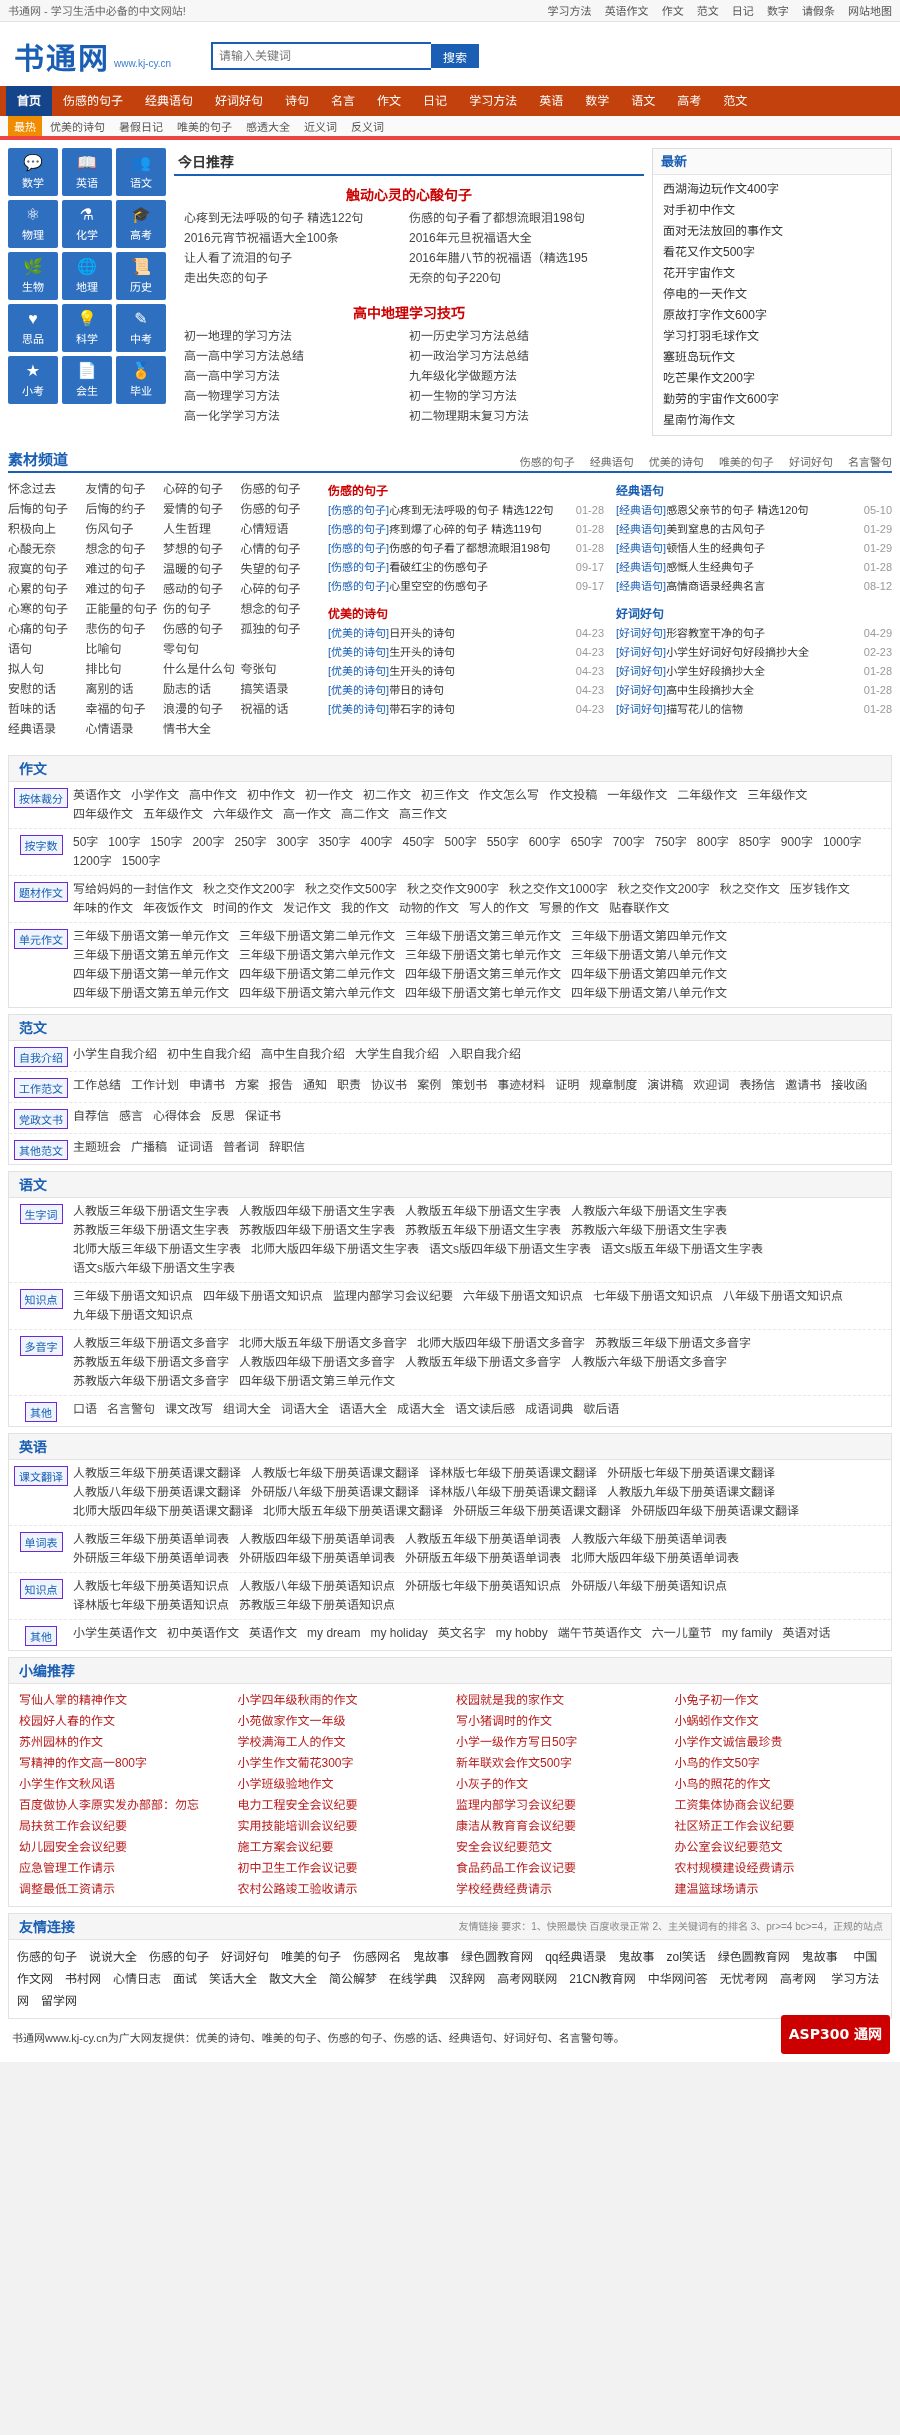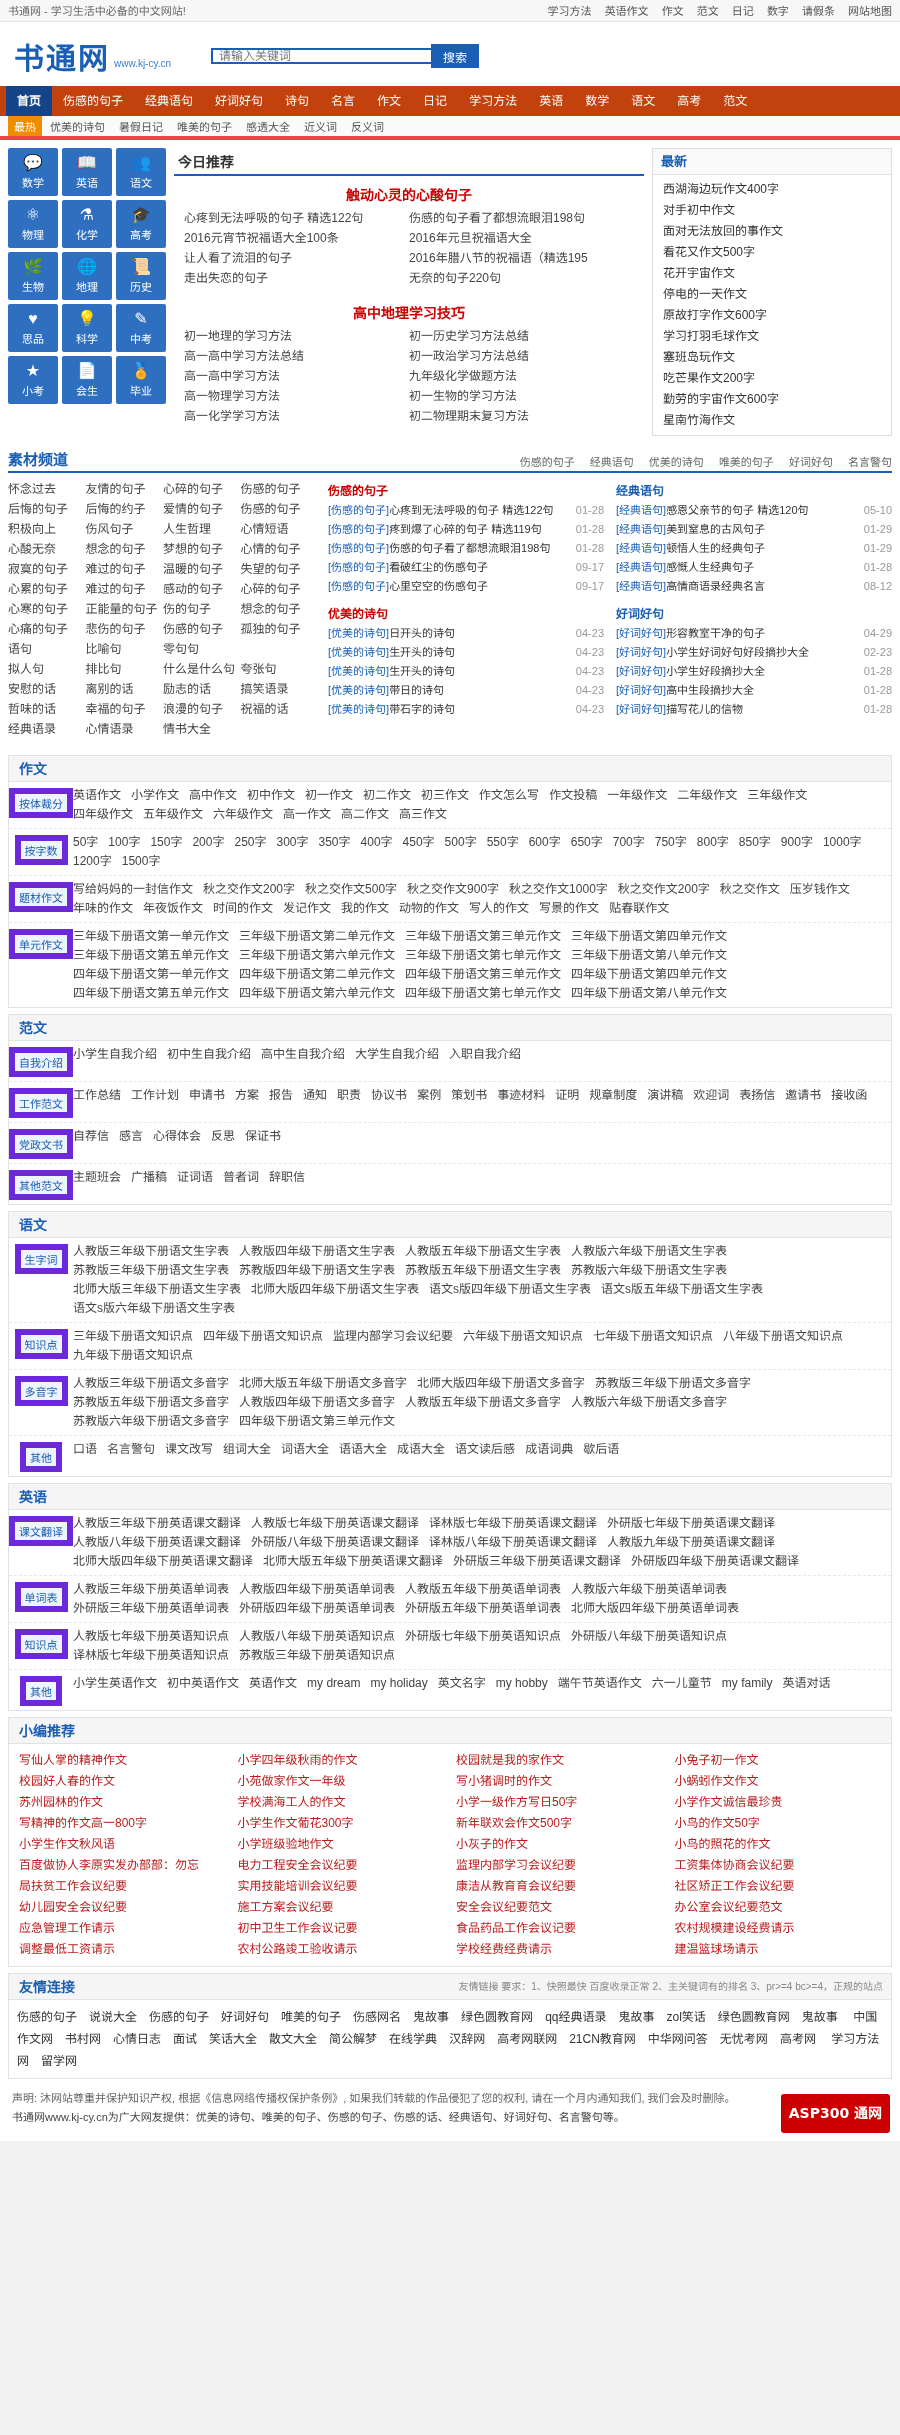--- a/index.html
+++ b/index.html
@@ -25,21 +25,21 @@
   
   .header { height: 64px; display: flex; align-items: center; padding: 4px 10px 0 14px; background:#fff; }
   .logo { display: flex; align-items: center; }
   .logo .zh {
     font-family: "DejaVu Serif", "Liberation Serif", serif;
     font-size: 30px; font-weight: bold; color: #1a5fb4; letter-spacing: 2px;
   }
   .logo .en { font-size: 10px; color: #3c7dd0; margin-top: 14px; margin-left: 4px; }
   .searchbox { margin-left: 40px; display: flex; align-items: center; }
   .searchbox input {
-    width: 220px; height: 16px; border: 2px solid #1a5fb4; border-right: none;
+    width: 220px; height: 28px; border: 2px solid #1a5fb4; border-right: none;
     padding: 4px 6px; font-size: 12px; color: #999; outline: none;
   }
   .searchbox button {
     height: 24px; width: 48px; background: #1a5fb4; color: #fff; border: 2px solid #1a5fb4;
     font-size: 12px; cursor: pointer;
   }
   
   .nav {
     height: 30px; background: #c2410c; display: flex; align-items: center;
     padding: 0 6px;
@@ -113,21 +113,21 @@
   .sec-hd {
     height: 26px; line-height: 26px; background: #f5f5f5; border-bottom: 1px solid #e2e2e2;
     padding-left: 10px; font-size: 14px; font-weight: bold; color: #1a5fb4;
   }
   .sec-row { display: flex; border-bottom: 1px dashed #e8e8e8; padding: 4px 0; }
   .sec-row:last-child { border-bottom: none; }
   .sec-tag {
     width: 64px; min-width: 64px; text-align: center; font-size: 11px; color: #1a5fb4;
     padding-top: 2px;
   }
-  .sec-tag span { border: 6px solid #6d28d9; background: #eef4fc; padding: 1px 4px; display: inline-block; }
+  .sec-tag span { border: 1px solid #6d28d9; background: #eef4fc; padding: 1px 4px; display: inline-block; }
   .sec-links { flex: 1; padding-right: 6px; }
   .sec-links a { display: inline-block; margin-right: 10px; line-height: 19px; font-size: 12px; color: #444; }
   
   .rec-body { display: flex; flex-wrap: wrap; padding: 6px 4px; }
   .rec-body a { width: 25%; line-height: 21px; font-size: 12px; padding-left: 6px; color: #b91c1c; }
   
   .fl-hd { display: flex; align-items: center; }
   .fl-hd .note { margin-left: auto; font-size: 10px; color: #888; font-weight: normal; padding-right: 8px;}
   .fl-body { padding: 6px 8px; font-size: 12px; line-height: 22px; color: #444; }
   .fl-body a { margin-right: 12px; }
@@ -662,18 +662,17 @@
       <span class="note">友情链接 要求：1、快照最快 百度收录正常 2、主关键词有的排名 3、pr&gt;=4 bc&gt;=4，正规的站点</span>
     </div>
     <div class="fl-body">
       <a>伤感的句子</a><a>说说大全</a><a>伤感的句子</a><a>好词好句</a><a>唯美的句子</a><a>伤感网名</a><a>鬼故事</a><a>绿色圆教育网</a><a>qq经典语录</a><a>鬼故事</a><a>zol笑话</a><a>绿色圆教育网</a><a>鬼故事</a>
       <a>中国作文网</a><a>书村网</a><a>心情日志</a><a>面试</a><a>笑话大全</a><a>散文大全</a><a>简公解梦</a><a>在线学典</a><a>汉辞网</a><a>高考网联网</a><a>21CN教育网</a><a>中华网问答</a><a>无忧考网</a><a>高考网</a>
       <a>学习方法网</a><a>留学网</a>
     </div>
   </div>
 
   <div class="footer">
-    <div>声明: 沐网站尊重并保护知识产权, 根据《信息网络传播权保护条例》, 如果我们转载的作品侵犯了您的权利, 请在一个月内通知我们, 我们会及时删除。</div>
     <div class="cn">书通网www.kj-cy.cn为广大网友提供：优美的诗句、唯美的句子、伤感的句子、伤感的话、经典语句、好词好句、名言警句等。</div>
     <div class="badge">ASP300 通网</div>
   </div>
 
 </div>
 
 </body></html>

